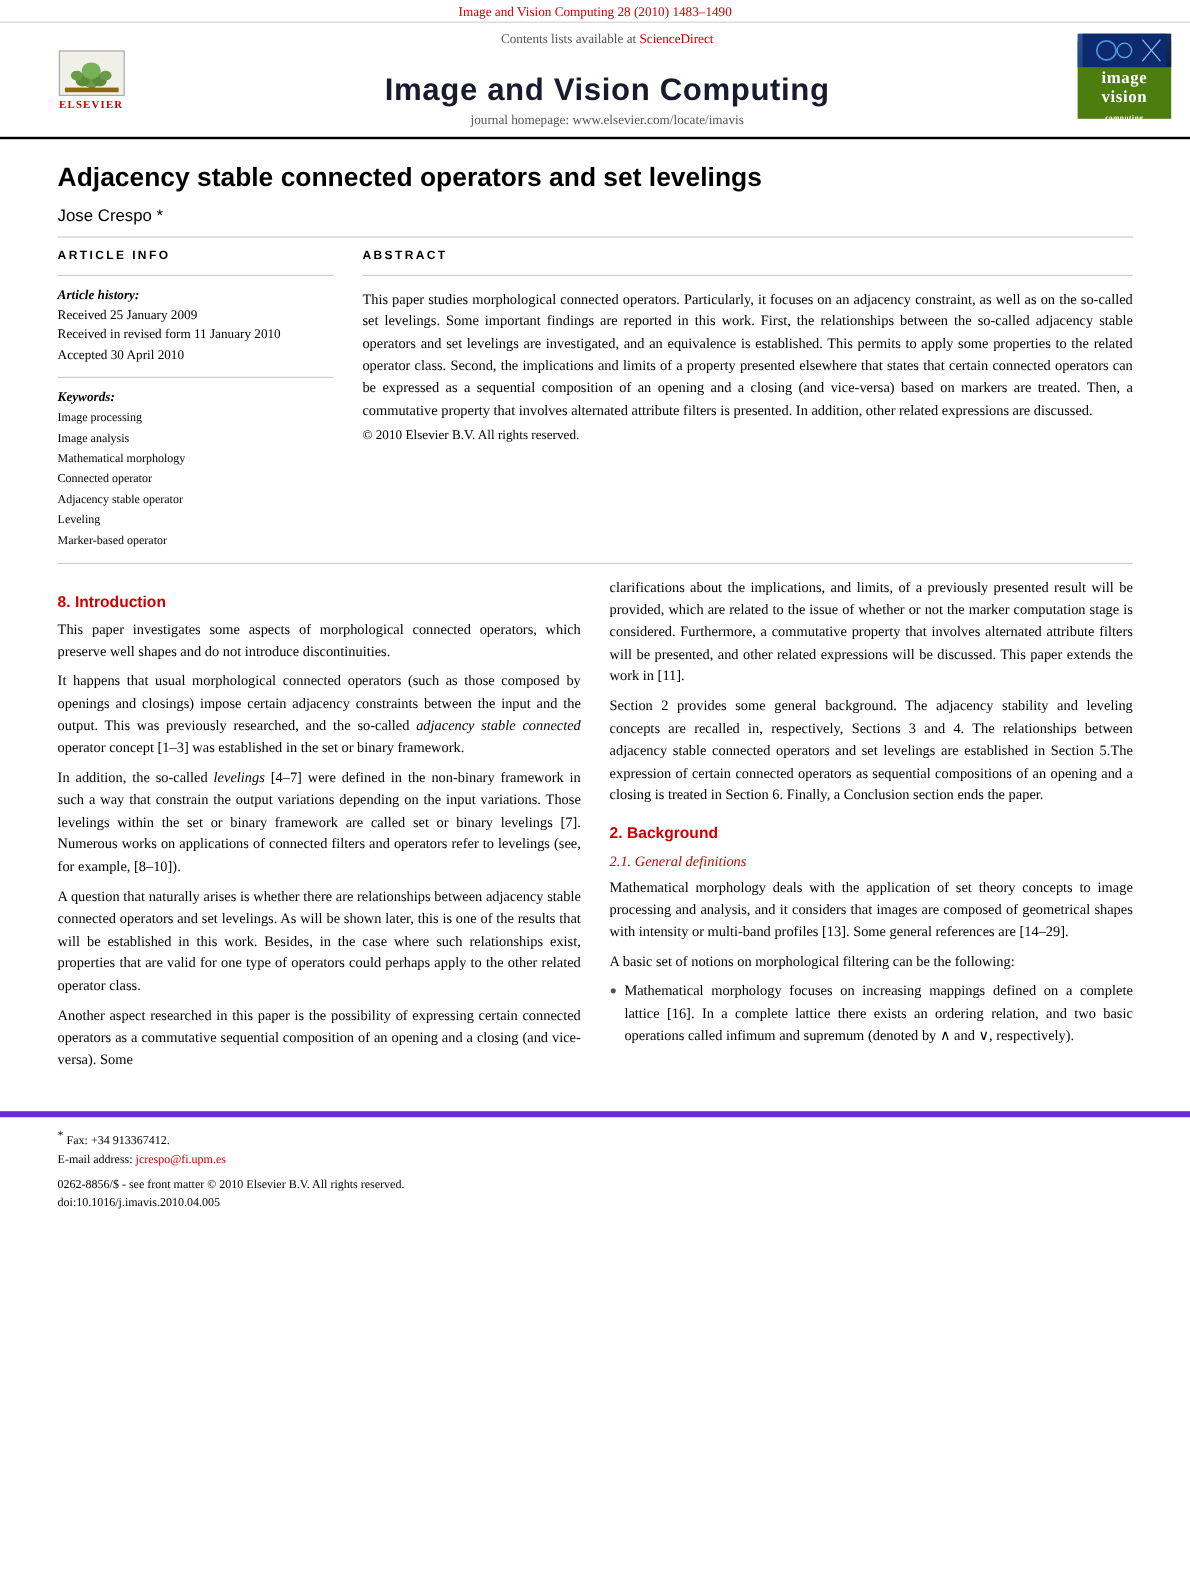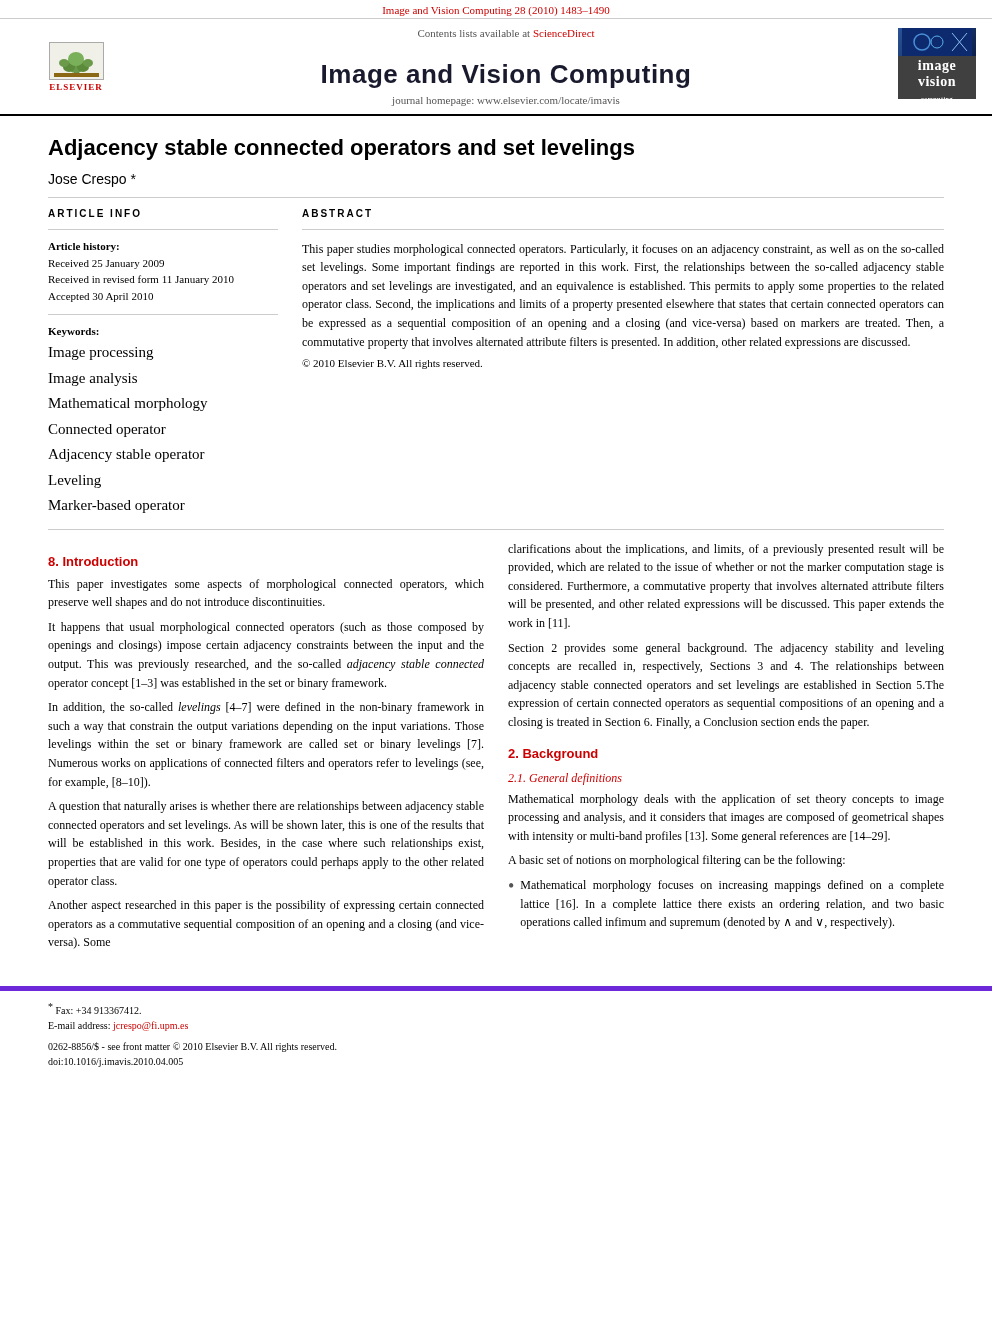--- a/index.html
+++ b/index.html
@@ -83,21 +83,21 @@
     }
     .header-right {
       width: 100px;
       display: flex;
       align-items: center;
       justify-content: flex-end;
     }
     .ivc-logo-box {
       width: 78px;
       height: 65px;
-      background: #404040;
+      background: #4d7c0f;
       display: flex;
       flex-direction: column;
       align-items: center;
       justify-content: center;
       color: #fff;
       font-size: 8px;
       font-weight: bold;
       letter-spacing: 0.5px;
     }
     .ivc-logo-box .ivc-main {
@@ -168,31 +168,32 @@
       font-size: 10px;
       font-weight: bold;
       letter-spacing: 2px;
       color: #000;
       margin-bottom: 6px;
       font-family: Arial, sans-serif;
     }
 
     .info-subsection-title {
       font-size: 11px;
+      font-style: italic;
       font-weight: bold;
       color: #000;
       margin-bottom: 3px;
     }
     .info-text {
       font-size: 11px;
       color: #000;
       line-height: 1.5;
     }
     .keywords-list {
-      font-size: 15px;
+      font-size: 10px;
       color: #000;
       line-height: 1.7;
     }
 
     .abstract-text {
       font-size: 12px;
       color: #000;
       line-height: 1.55;
       text-align: justify;
     }

